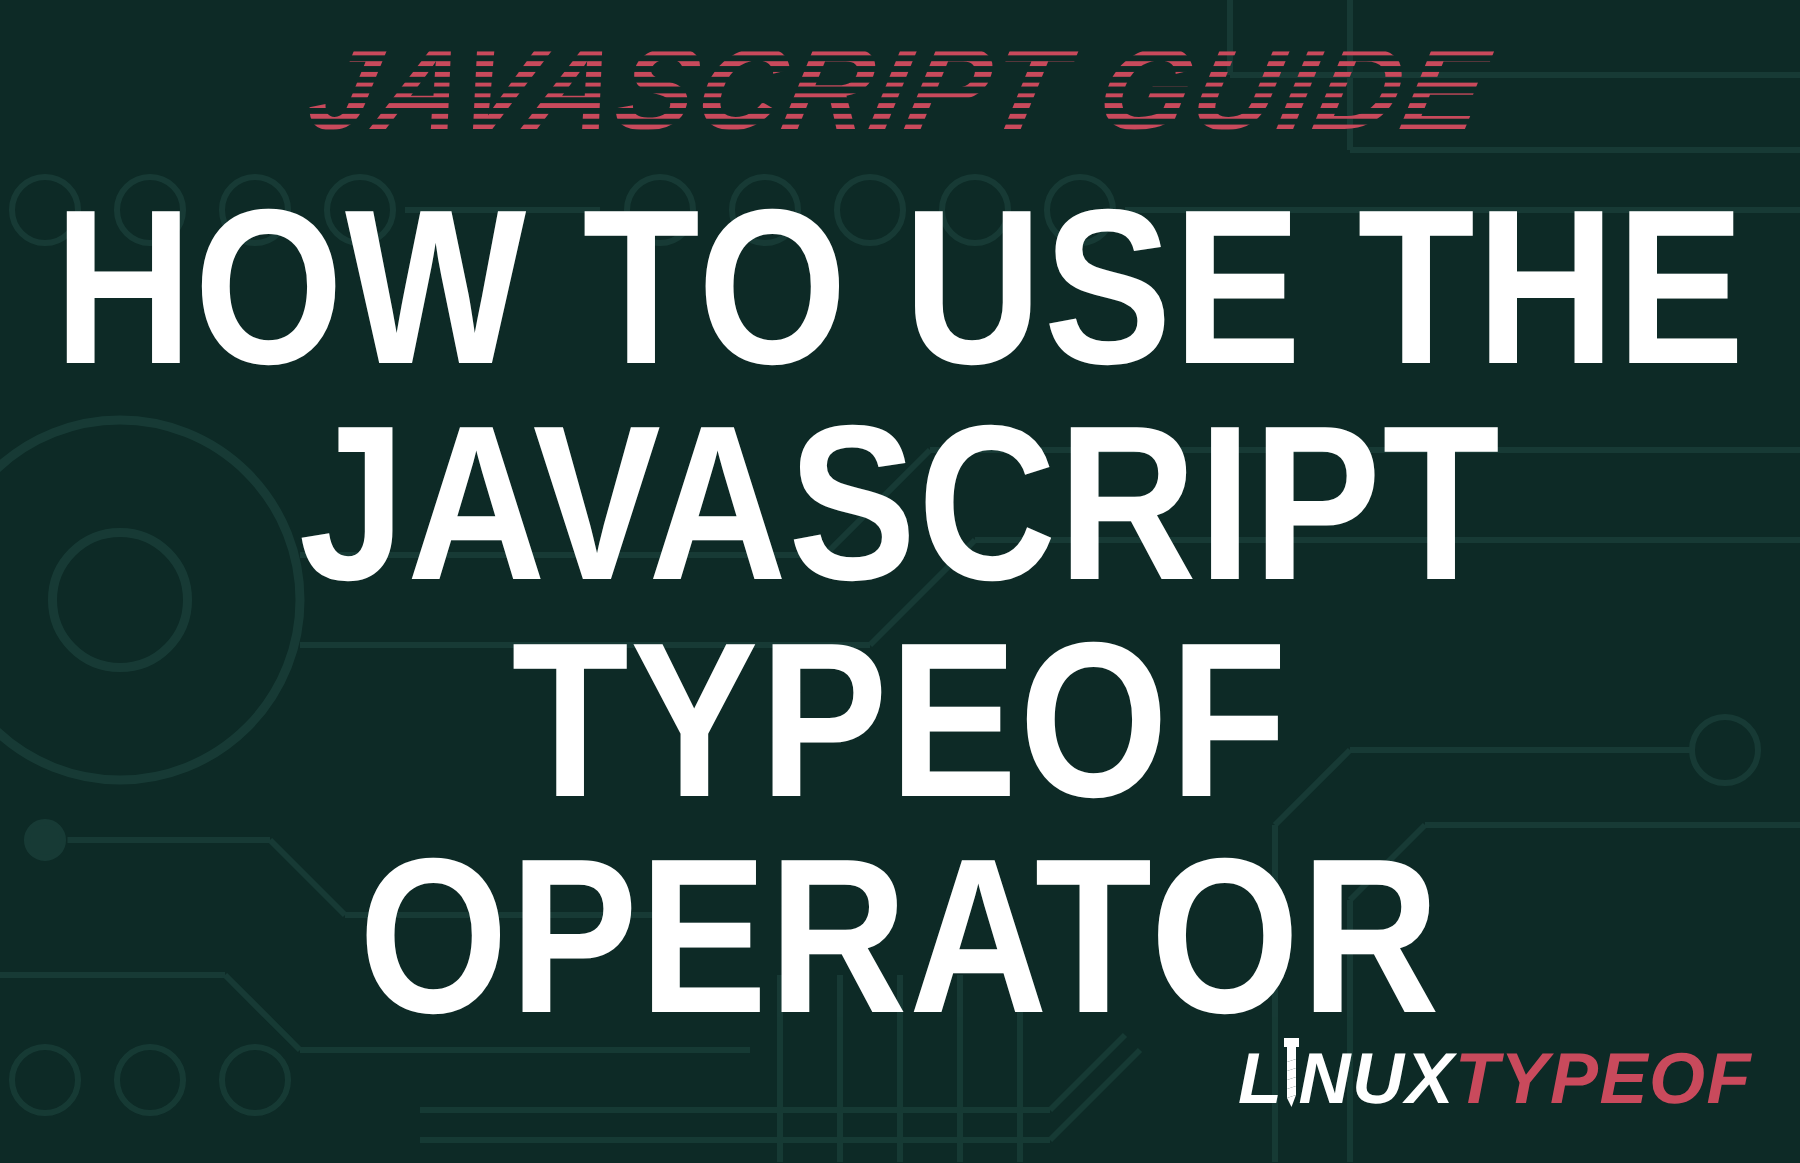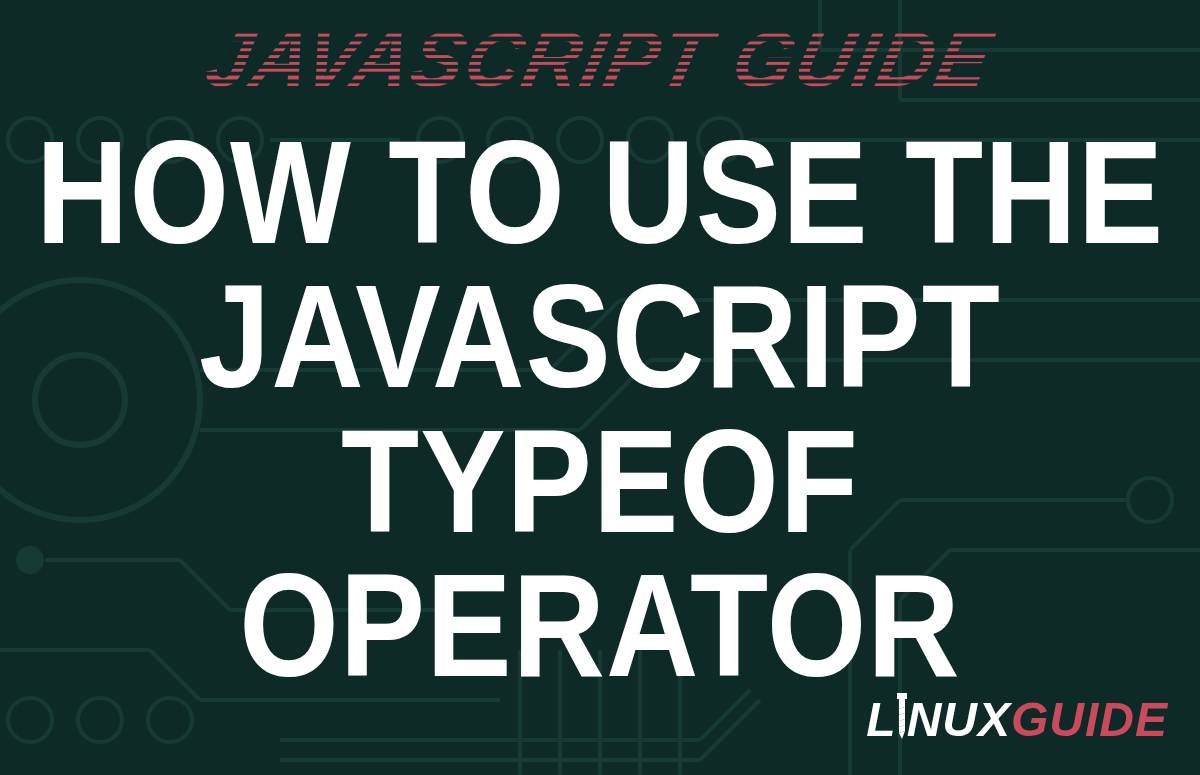--- a/index.html
+++ b/index.html
@@ -198,15 +198,15 @@
           <g fill="#ffffff">
             <rect x="2" y="0" width="10" height="6"></rect>
             <rect x="4" y="6" width="6" height="4"></rect>
             <polygon points="4,10 10,8 10,14 4,16"></polygon>
             <polygon points="4,16 10,14 10,20 4,22"></polygon>
             <polygon points="4,22 10,20 10,26 4,28"></polygon>
             <polygon points="4,28 10,26 10,32 4,34"></polygon>
             <polygon points="4,34 10,32 10,38 4,40"></polygon>
             <polygon points="4,40 10,38 7,46"></polygon>
           </g>
-        </svg></span><span class="linux">NUX</span><span class="screw-text">GUIDE</span>
+        </svg></span><span class="linux">NUX</span><span class="screw-text">TYPEOF</span>
   </div>
 </div>
 
 </body></html>

